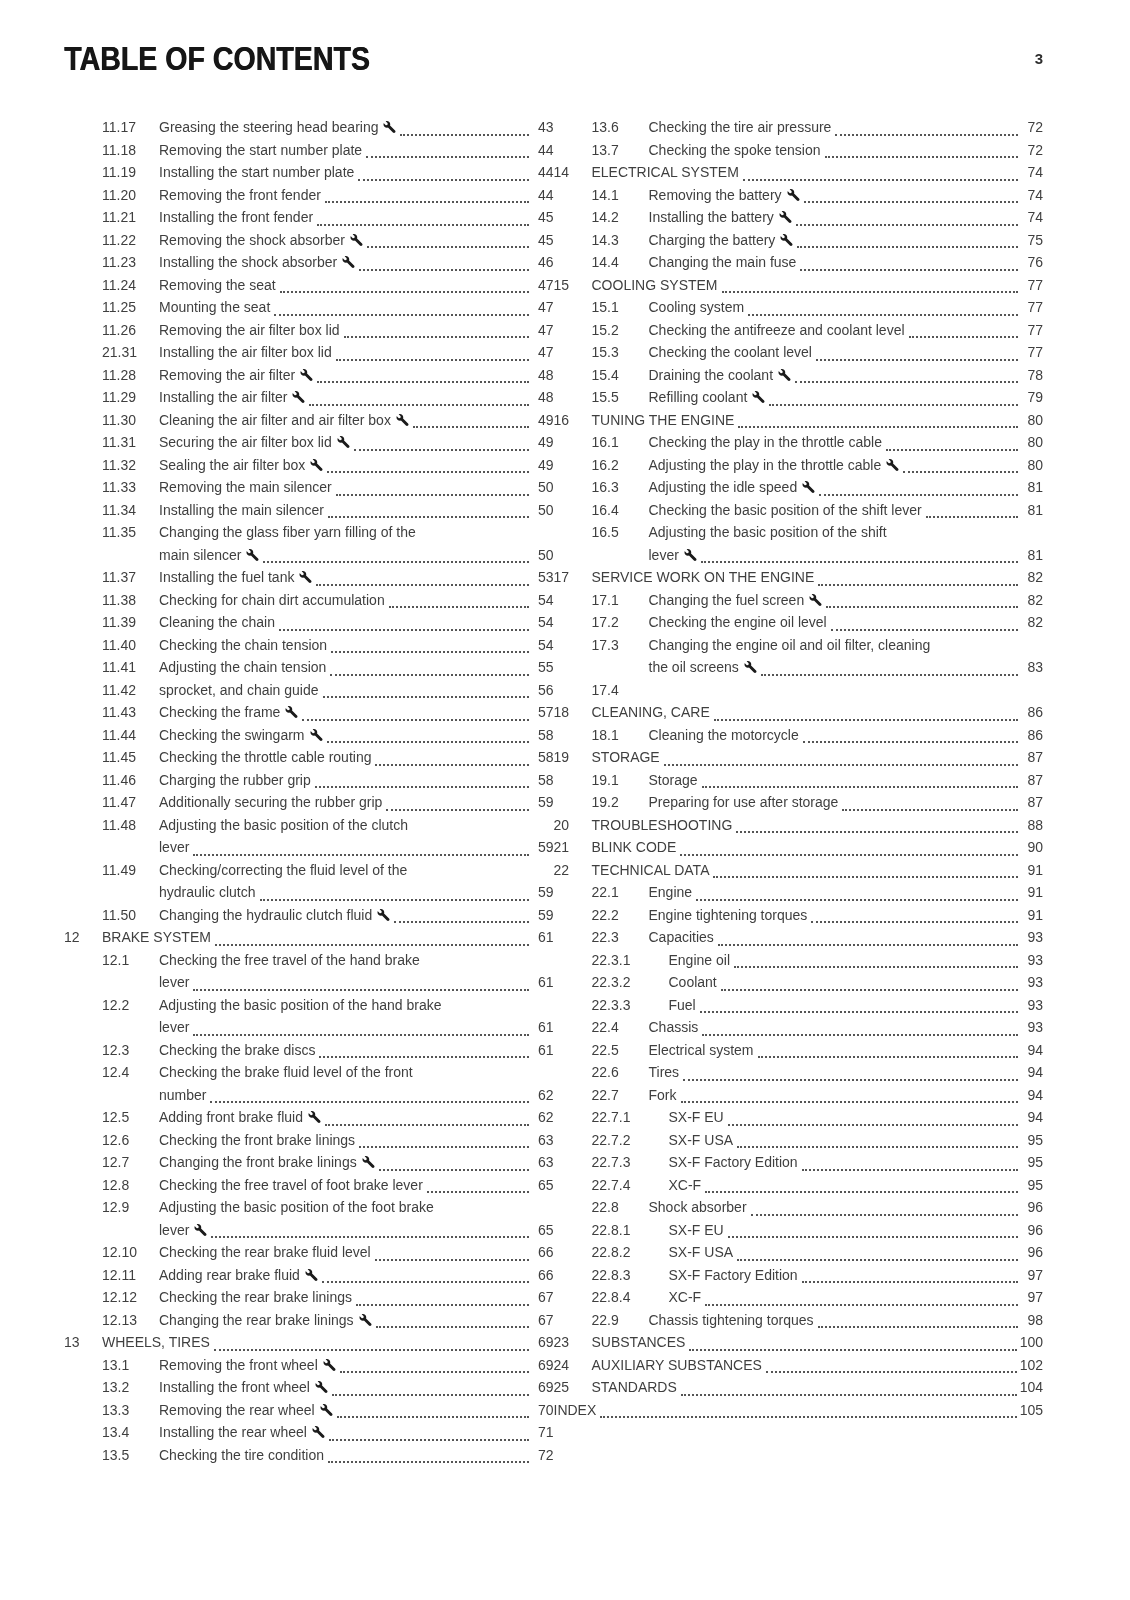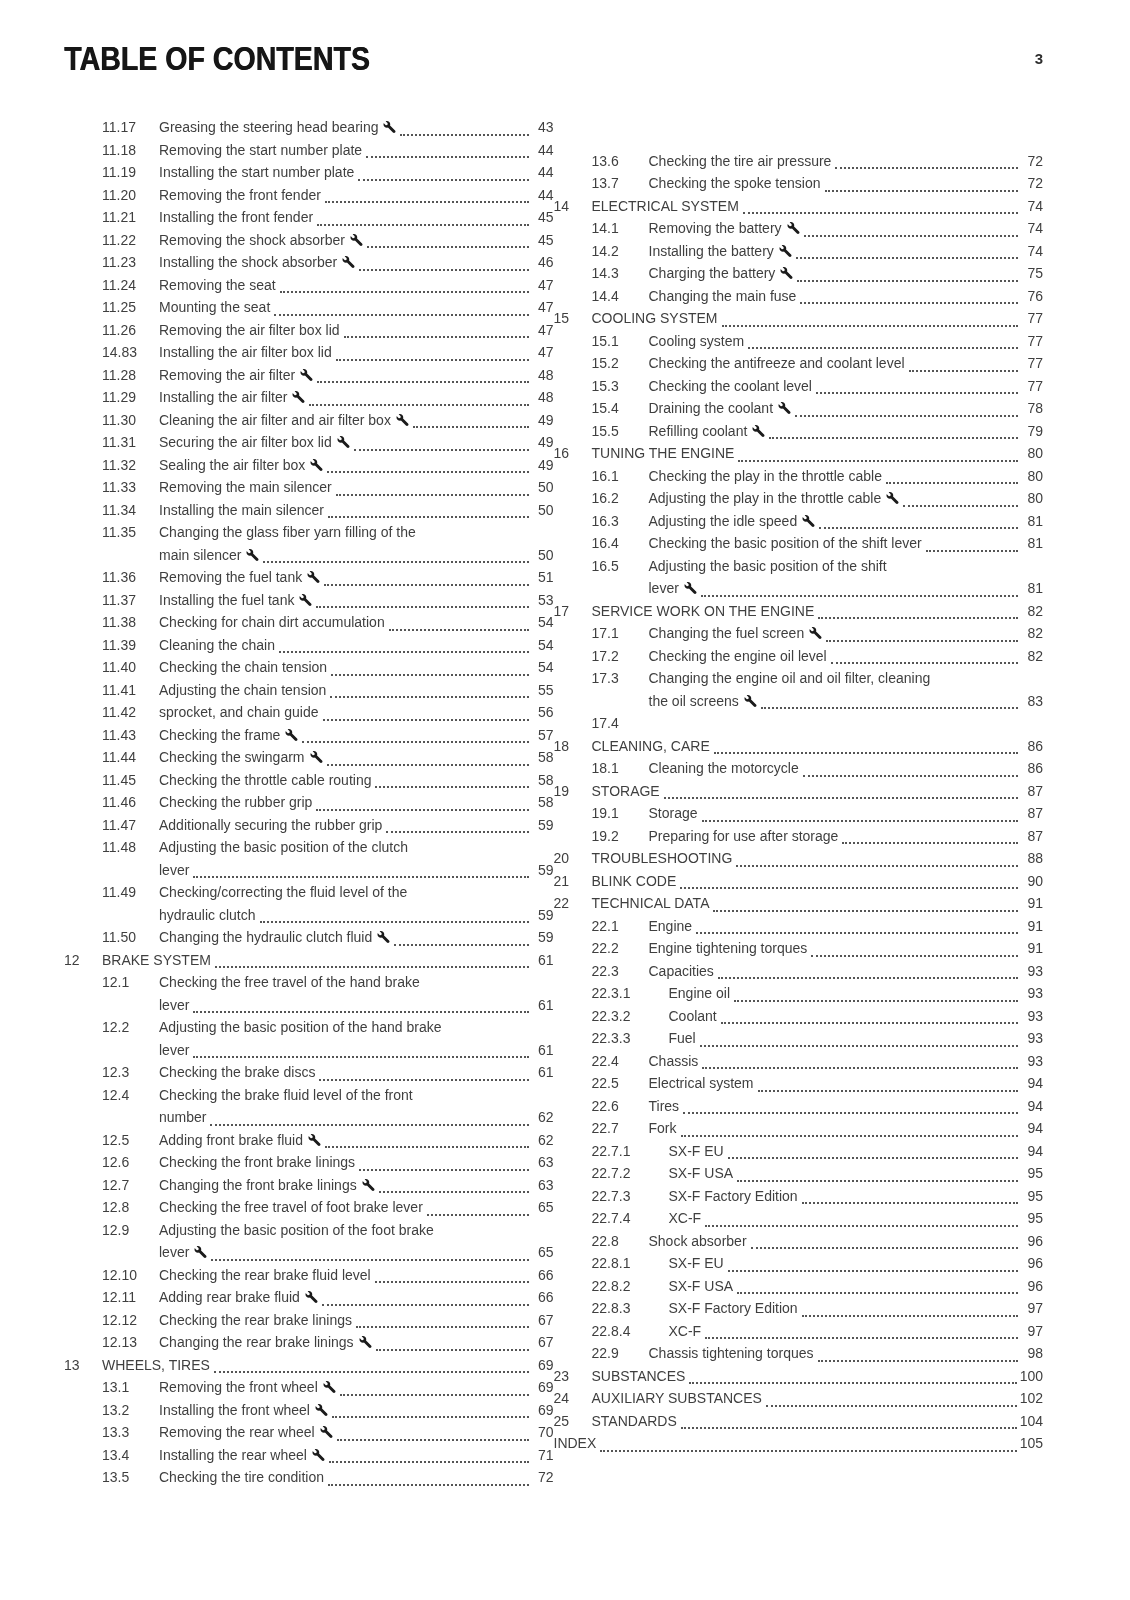--- a/index.html
+++ b/index.html
@@ -17,21 +17,21 @@
     text-shadow:0.7px 0 0 #161616;
     white-space:nowrap;
   }
   .folio {
     position:absolute; top:50px; right:87px;
     font-size:15px; font-weight:bold; color:#2e2e2e;
   }
   .columns {
     display:flex; 
     margin:40px 87px 0 64px;
-    font-size:14px; line-height:22.5px;align-items:center;
+    font-size:14px; line-height:22.5px;
   }
   .col { flex:1 1 0; min-width:0; }
   .row { display:flex; align-items:flex-start; }
   .row .num { flex:none; }
   .row.lv0 .num { width:38px; }
   .row.lv1, .row.lv2 { padding-left:38px; }
   .row.lv1 .num { width:57px; }
   .row.lv2 .num { width:77px; }
   .body { flex:1 1 auto; min-width:0; display:block; }
   .l1 { display:block; white-space:nowrap; }
@@ -158,21 +158,21 @@
           <span class="num">11.26</span>
           <span class="body">
             <span class="line">
               <span class="t">Removing the air filter box lid</span>
               <span class="leader"></span>
               <span class="pg">47</span>
             </span>
           </span>
         </div>
         <div class="row lv1">
-          <span class="num">14.83</span>
+          <span class="num">21.31</span>
           <span class="body">
             <span class="line">
               <span class="t">Installing the air filter box lid</span>
               <span class="leader"></span>
               <span class="pg">47</span>
             </span>
           </span>
         </div>
         <div class="row lv1">
           <span class="num">11.28</span>
@@ -261,32 +261,20 @@
             <span class="line">
               <span class="t">main silencer<svg class="wrench" viewBox="0 0 512 512" aria-hidden="true">
                   <path d="M507.7 109.1c-2.2-9-13.5-12.1-20.1-5.5l-74.4 74.4-67.9-11.3-11.3-67.9 74.4-74.4c6.6-6.6 3.4-17.9-5.7-20.2-47.4-11.7-99.6.9-136.6 37.9-39.6 39.6-50.5 97.1-34 147.2L18.7 402.8c-25 25-25 65.5 0 90.5s65.5 25 90.5 0l213.2-213.2c50.1 16.7 107.5 5.7 147.4-34.2 37.1-37.1 49.7-89.3 37.9-136.8z"></path>
                 </svg></span>
               <span class="leader"></span>
               <span class="pg">50</span>
             </span>
           </span>
         </div>
         <div class="row lv1">
-          <span class="num">11.36</span>
-          <span class="body">
-            <span class="line">
-              <span class="t">Removing the fuel tank<svg class="wrench" viewBox="0 0 512 512" aria-hidden="true">
-                  <path d="M507.7 109.1c-2.2-9-13.5-12.1-20.1-5.5l-74.4 74.4-67.9-11.3-11.3-67.9 74.4-74.4c6.6-6.6 3.4-17.9-5.7-20.2-47.4-11.7-99.6.9-136.6 37.9-39.6 39.6-50.5 97.1-34 147.2L18.7 402.8c-25 25-25 65.5 0 90.5s65.5 25 90.5 0l213.2-213.2c50.1 16.7 107.5 5.7 147.4-34.2 37.1-37.1 49.7-89.3 37.9-136.8z"></path>
-                </svg></span>
-              <span class="leader"></span>
-              <span class="pg">51</span>
-            </span>
-          </span>
-        </div>
-        <div class="row lv1">
           <span class="num">11.37</span>
           <span class="body">
             <span class="line">
               <span class="t">Installing the fuel tank<svg class="wrench" viewBox="0 0 512 512" aria-hidden="true">
                   <path d="M507.7 109.1c-2.2-9-13.5-12.1-20.1-5.5l-74.4 74.4-67.9-11.3-11.3-67.9 74.4-74.4c6.6-6.6 3.4-17.9-5.7-20.2-47.4-11.7-99.6.9-136.6 37.9-39.6 39.6-50.5 97.1-34 147.2L18.7 402.8c-25 25-25 65.5 0 90.5s65.5 25 90.5 0l213.2-213.2c50.1 16.7 107.5 5.7 147.4-34.2 37.1-37.1 49.7-89.3 37.9-136.8z"></path>
                 </svg></span>
               <span class="leader"></span>
               <span class="pg">53</span>
             </span>
           </span>
@@ -372,21 +360,21 @@
               <span class="t">Checking the throttle cable routing</span>
               <span class="leader"></span>
               <span class="pg">58</span>
             </span>
           </span>
         </div>
         <div class="row lv1">
           <span class="num">11.46</span>
           <span class="body">
             <span class="line">
-              <span class="t">Checking the rubber grip</span>
+              <span class="t">Charging the rubber grip</span>
               <span class="leader"></span>
               <span class="pg">58</span>
             </span>
           </span>
         </div>
         <div class="row lv1">
           <span class="num">11.47</span>
           <span class="body">
             <span class="line">
               <span class="t">Additionally securing the rubber grip</span>

